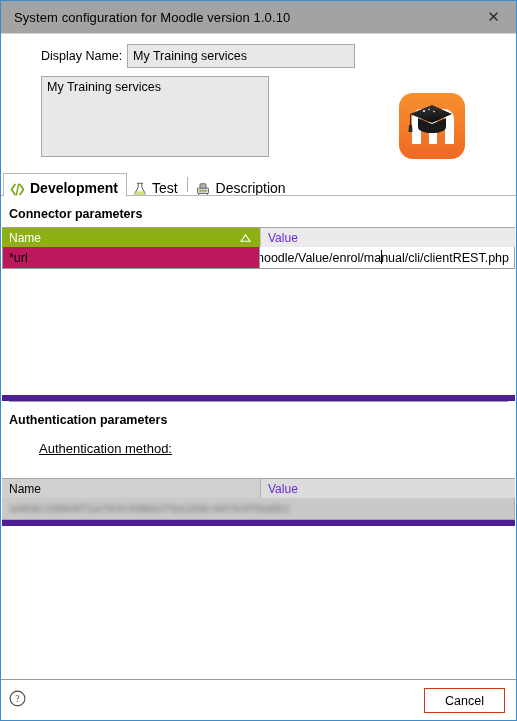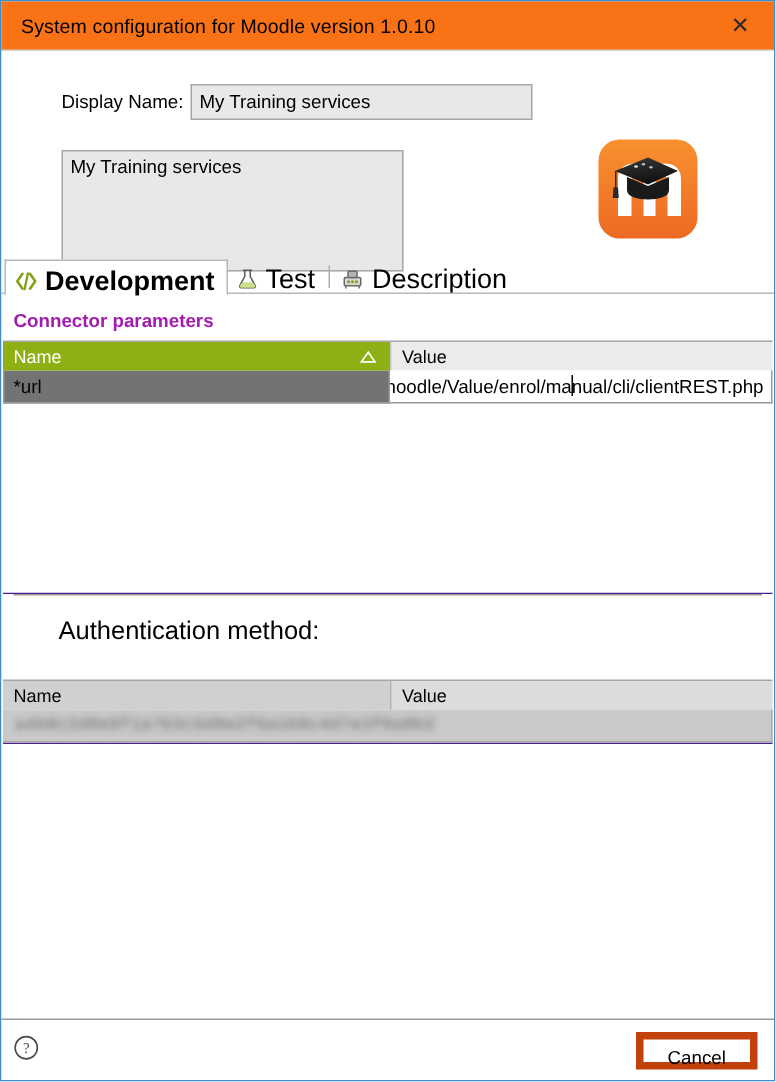--- a/index.html
+++ b/index.html
@@ -25,21 +25,21 @@
     background: #ffffff;
     border: 1px solid #3c8bcb;
     display: flex;
     flex-direction: column;
   }
 
   
   .titlebar {
     height: 33px;
     min-height: 33px;
-    background: #f97316;
+    background: #a3a3a3;
     display: flex;
     align-items: center;
     padding-left: 13px;
     position: relative;
   }
   .title-text {
     font-size: 13px;
     color: #000000;
     letter-spacing: 0.1px;
   }
@@ -76,21 +76,20 @@
   
   .form-block {
     position: relative;
     height: 134px;
     padding-top: 10px;
   }
   .field-row {
     display: flex;
     align-items: flex-end;
     margin-left: 40px;
-    margin-top: 12px;
   }
   .field-label {
     width: 86px;
     text-align: right;
     padding-right: 8px;
     font-size: 12.5px;
     color: #000;
     line-height: 24px;
     white-space: nowrap;
   }
@@ -144,25 +143,25 @@
   }
   .tabbar-underline {
     position: absolute;
     left: 0; bottom: 0;
     width: 100%;
     height: 1px;
     background: #b8b8b8;
   }
   .tab {
     display: flex;
-    align-items: center;
+    align-items: flex-end;
     gap: 5px;
     height: 24px;
     padding: 4px 8px 0 6px;
-    font-size: 18px;
+    font-size: 14px;
     cursor: pointer;
     position: relative;
     background: transparent;
     white-space: nowrap;
   }
   .tab.active {
     font-weight: bold;
     background: #ffffff;
     border: 1px solid #b8b8b8;
     border-bottom: 1px solid #ffffff;
@@ -174,38 +173,38 @@
     height: 15px;
     background: #b0b0b0;
     margin: 0 1px 4px 1px;
   }
   .icon-svg { display: block; }
 
   
   .section-title {
     font-size: 12.5px;
     font-weight: bold;
-    color: #a21caf;
+    color: #000000;
     margin: 11px 0 6px 8px;
   }
 
   
   .tbl {
     margin: 0 1px;
     border-top: 1px solid #a6a6a6;
-    border-bottom: 1px solid #4c1d95;
+    border-bottom: 6px solid #4c1d95;
   }
   .tbl-head {
     display: flex;
     height: 19px;
     align-items: stretch;
   }
   .th {
     font-size: 12px;
-    color: #000000;
+    color: #6d28d9;
     display: flex;
     align-items: center;
     padding-left: 7px;
     position: relative;
   }
   .th-name {
     width: 258px;
     background: #8fb014;
     color: #ffffff;
   }
@@ -228,21 +227,21 @@
     top: 50%;
     transform: translateY(-50%);
   }
   .tbl-row {
     display: flex;
     height: 22px;
     align-items: stretch;
   }
   .td-name {
     width: 258px;
-    background: #737373;
+    background: #be185d;
     border: 1px solid #9a9a9a;
     border-top: none;
     font-size: 12.5px;
     display: flex;
     align-items: center;
     padding-left: 6px;
   }
   .td-value {
     flex: 1;
     background: #ffffff;
@@ -297,22 +296,23 @@
   }
 
   
   .auth-row {
     display: flex;
     align-items: center;
     margin: 14px 0 0 38px;
   }
   .auth-label {
     width: 160px;
-    font-size: 17px;
+    font-size: 13px;
     white-space: nowrap;
+    text-decoration: underline;
   }
   .select-box {
     width: 228px;
     height: 22px;
     border: 1px solid #9a9a9a;
     background: #ffffff;
     display: flex;
     align-items: center;
     position: relative;
     font-size: 12.5px;
@@ -349,21 +349,21 @@
     display: flex;
     gap: 9px;
   }
   .btn {
     width: 81px;
     height: 25px;
     font-family: "Liberation Sans", sans-serif;
     font-size: 12.5px;
     color: #000;
     background: #ffffff;
-    border: 5px solid #c2410c;
+    border: 1px solid #c2410c;
     cursor: pointer;
     line-height: 23px;
     text-align: center;
   }
   .btn.default {
     border: 1px solid #8c8c8c;
     outline: 1px solid #c5c5c5;
     outline-offset: 0px;
     box-shadow: inset 0 0 0 1px #ffffff;
   }
@@ -497,20 +497,21 @@
             <span>noodle/Value/enrol/ma</span><span class="caret"></span><span>nual/cli/clientREST.php</span>
           </span>
         </div>
       </div>
 
       <div class="tbl-body-fill"></div>
     </div>
 
     <div class="divider"></div>
 
+    <div class="section-title">Authentication parameters</div>
 
     <div class="auth-row">
       <div class="auth-label">Authentication method:</div>
     </div>
 
     <div style="height:22px"></div>
 
     <div class="tbl">
       <div class="tbl-head">
         <div class="th th-name plain">

